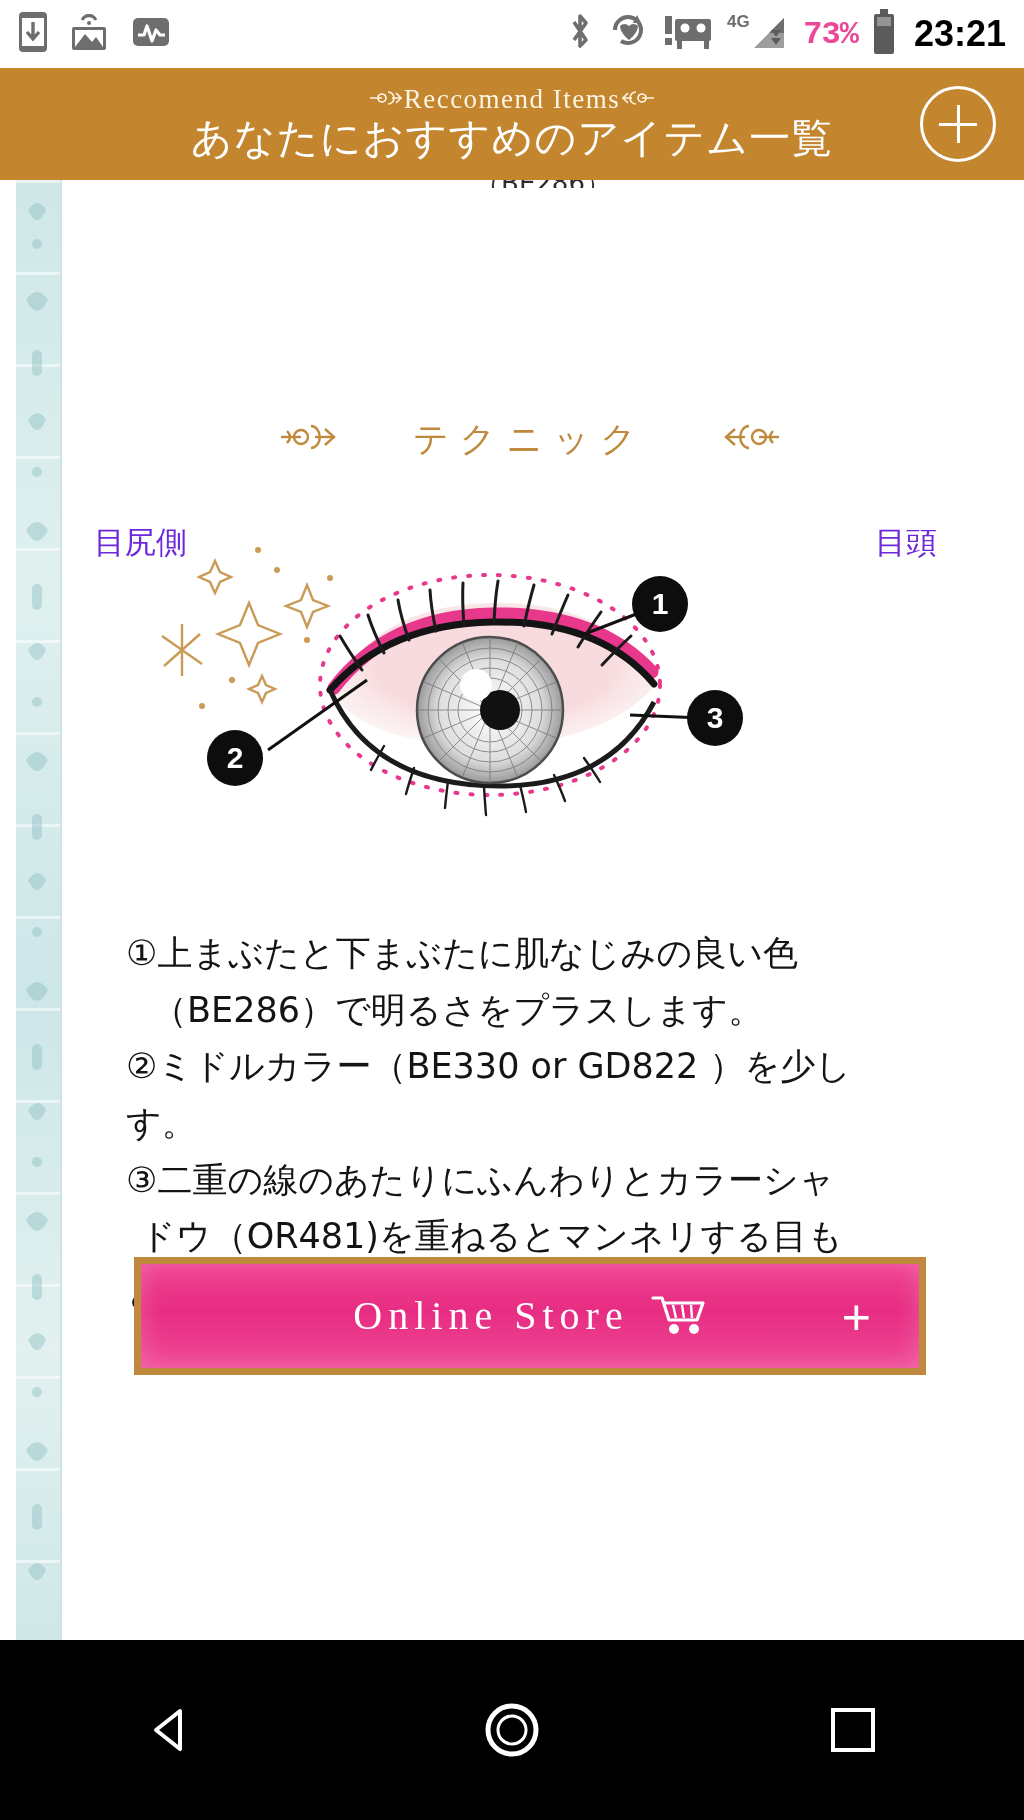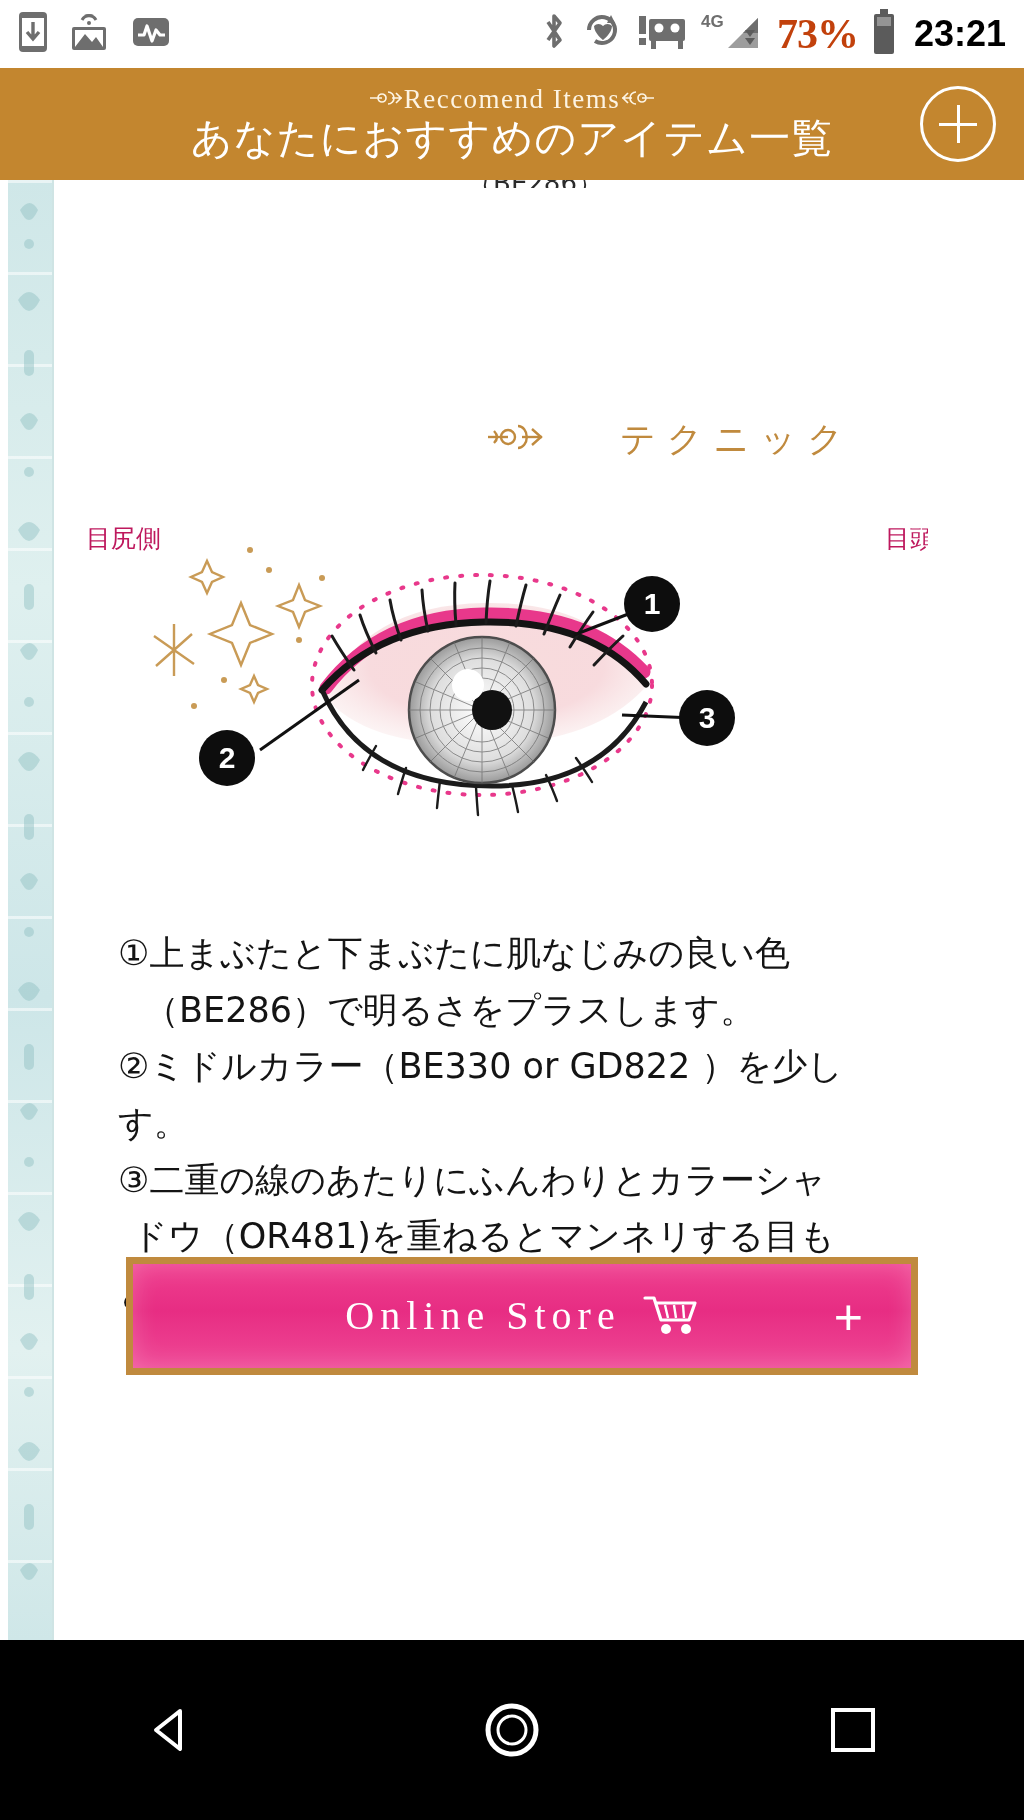--- a/index.html
+++ b/index.html
@@ -13,22 +13,22 @@
   
   .statusbar{
     position:absolute;left:0;top:0;width:1024px;height:68px;
     background:#ffffff;display:flex;align-items:center;
     box-sizing:border-box;padding:0 18px;justify-content:center;
   }
   .sb-left{display:flex;align-items:center;gap:20px;}
   .sb-right{margin-left:auto;display:flex;align-items:center;gap:14px;}
   .sb-ico{display:block;}
   .sb-pct{
-    font-size:42px;color:#c2410c;font-weight:bold;letter-spacing:-1px;
-    font-family:Liberation Serif, serif;
+    font-size:32px;color:#ec4899;font-weight:bold;letter-spacing:-1px;
+    font-family:Liberation Mono, monospace;
   }
   .sb-clock{
     font-size:36px;color:#000000;font-weight:bold;letter-spacing:0px;
     font-family:"Liberation Sans",sans-serif;margin-left:4px;
   }
 
   
   .appbar{
     position:absolute;left:0;top:68px;width:1024px;height:112px;
     background:#c3862f;
@@ -55,21 +55,21 @@
   }
   .plus-btn:before{
     content:"";position:absolute;width:38px;height:3px;background:#fff;
   }
   .plus-btn:after{
     content:"";position:absolute;width:3px;height:38px;background:#fff;
   }
 
   
   .page{
-    position:absolute;left:8px;top:180px;width:920px;height:1460px;
+    position:absolute;left:16px;top:180px;width:920px;height:1460px;
     background:#d8ecec;overflow:hidden;
   }
   .side-pattern{
     position:absolute;top:0;height:1460px;width:44px;
     background:
       repeating-linear-gradient(180deg,
         rgba(255,255,255,0.55) 0px, rgba(255,255,255,0.55) 3px,
         rgba(255,255,255,0.0) 3px, rgba(255,255,255,0.0) 92px),
       linear-gradient(180deg,#cfe7e8 0%,#dff0ef 28%,#cde6e8 56%,#e2f1f0 80%,#cfe7e8 100%);
   }
@@ -85,34 +85,34 @@
   
   .clipped-top{
     position:absolute;left:0;top:-14px;width:936px;text-align:center;
     font-size:26px;color:#2b2b2b;font-family:"DejaVu Sans",sans-serif;
     overflow:hidden;height:22px;
   }
 
   
   .tech-head{
     position:absolute;left:0;top:236px;width:936px;
-    display:flex;align-items:center;justify-content:flex-end;gap:74px;
+    display:flex;align-items:center;justify-content:center;gap:74px;
   }
   .tech-head .label{
     color:#c08a3e;font-size:35px;letter-spacing:11px;
     font-family:"DejaVu Sans",sans-serif;
   }
   .orn{color:#c08a3e;font-size:34px;line-height:1;}
 
   
   .diagram{
     position:absolute;left:0;top:330px;width:936px;height:330px;
   }
   .eye-label{
-    position:absolute;font-size:25px;color:#be185d;
+    position:absolute;font-size:31px;color:#6d28d9;
     font-family:Liberation Mono, monospace;
   }
   .eye-label.l{left:32px;top:12px;}
   .eye-label.r{right:30px;top:12px;}
 
   .callout{
     position:absolute;width:56px;height:56px;border-radius:50%;
     background:#0d0d0d;color:#ffffff;font-size:30px;font-weight:bold;
     display:flex;align-items:center;justify-content:center;
     font-family:"Liberation Sans",sans-serif;

